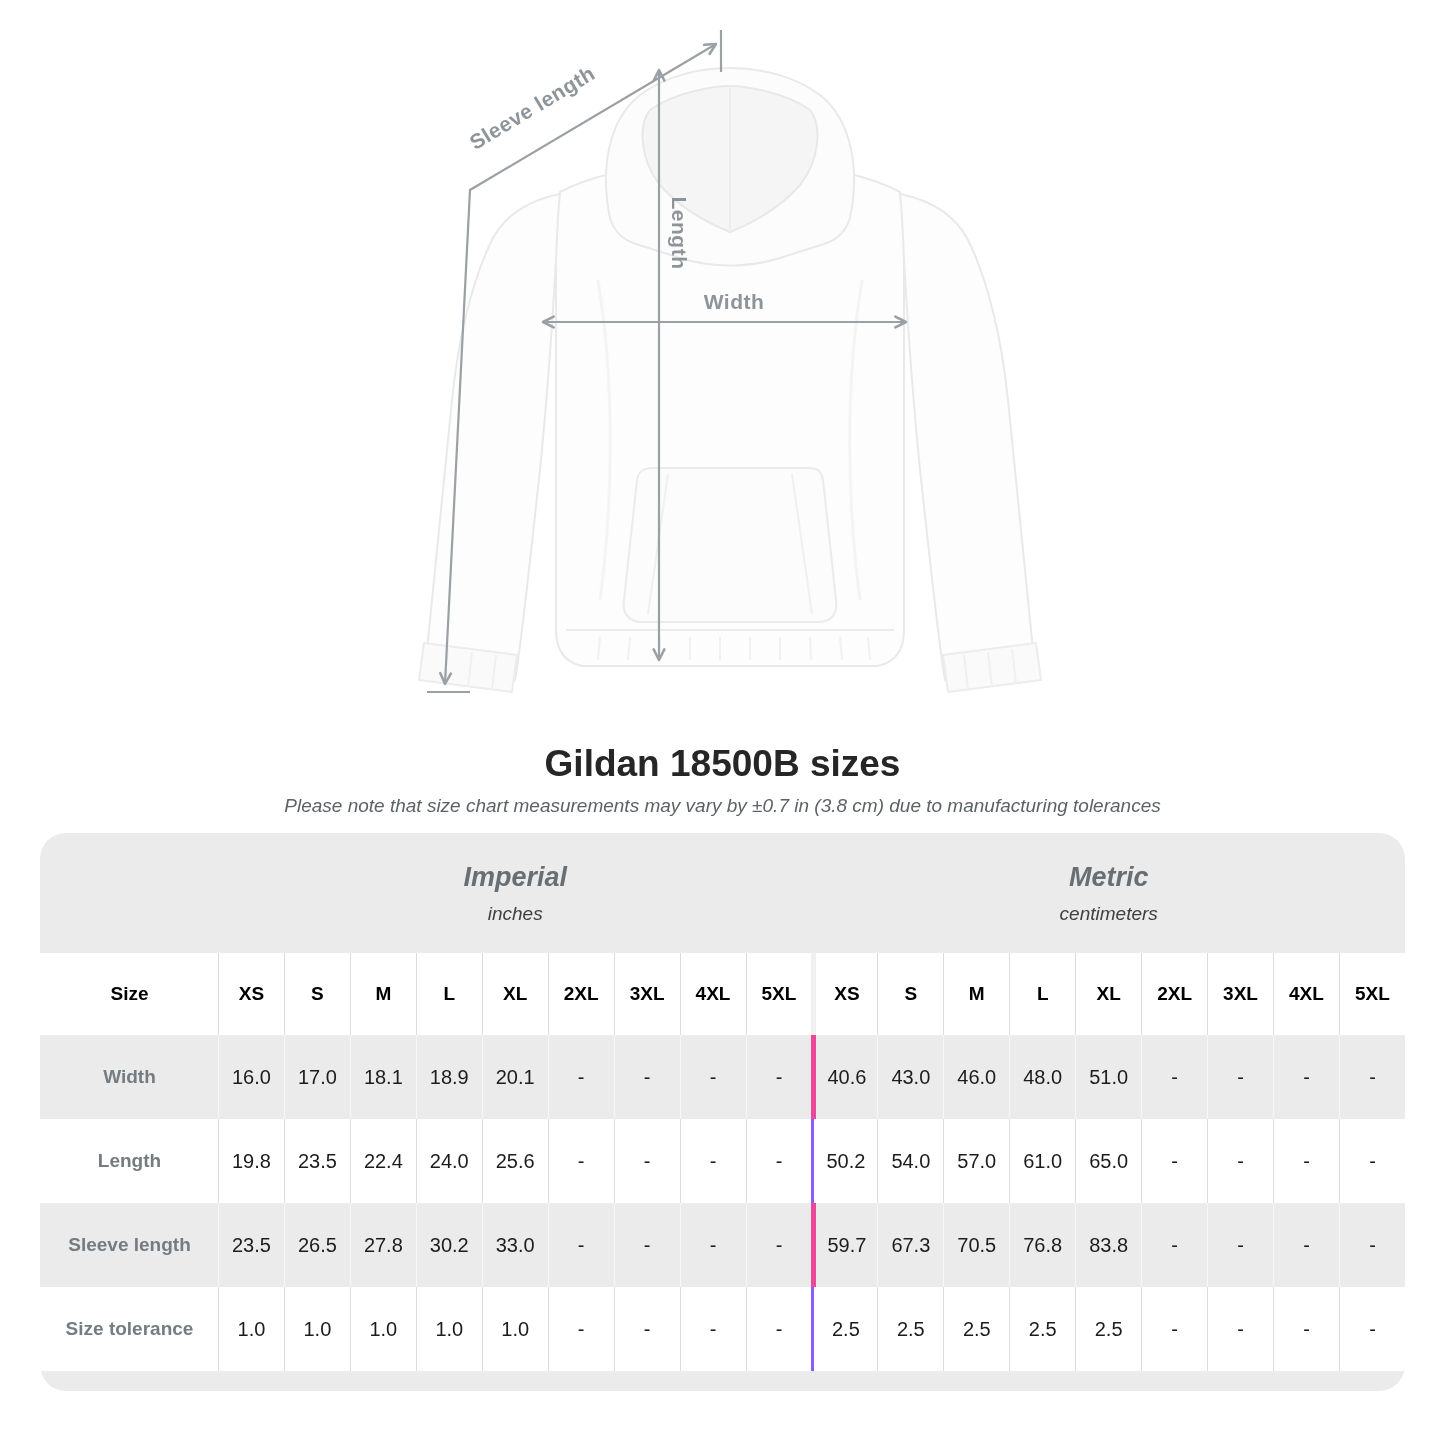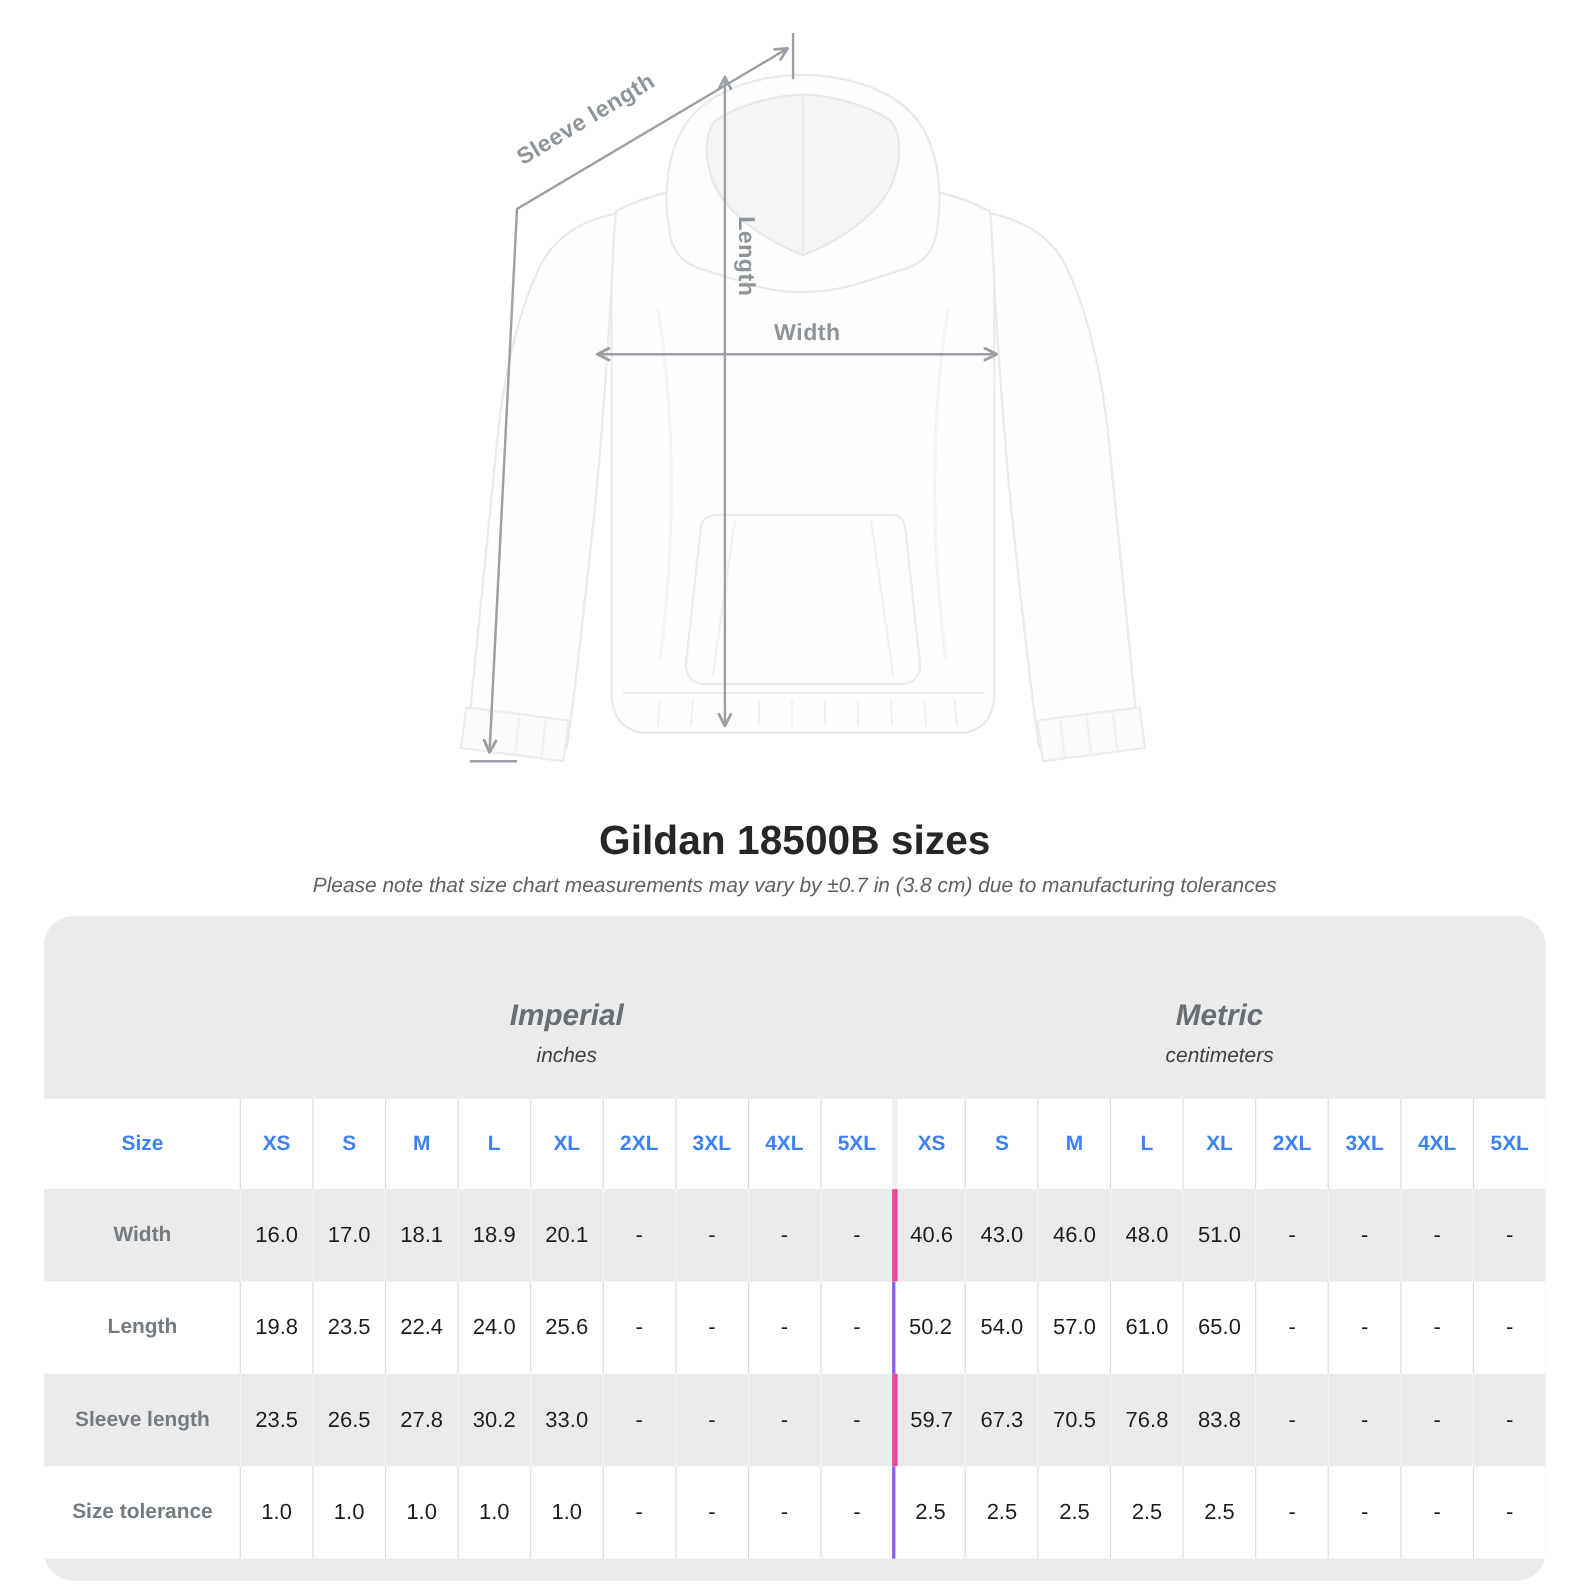--- a/index.html
+++ b/index.html
@@ -13,31 +13,31 @@
                 fill: #8e959a; letter-spacing: 0.5px; }
 
   
   .title-block { text-align: center; }
   h1.page-title { font-size: 37px; font-weight: bold; color: #262626; margin-top: 8px; }
   p.subtitle { font-size: 19px; font-style: italic; color: #5d6266; margin-top: 10px; }
 
   
   .table-wrap { margin: 16px 40px 0 40px; background: #ebebeb; border-radius: 26px;
                 overflow: hidden; padding-bottom: 20px; }
-  table.size-chart { width: 100%; border-collapse: separate; border-spacing: 0; table-layout: fixed; margin-top: 46px; }
+  table.size-chart { width: 100%; border-collapse: separate; border-spacing: 0; table-layout: fixed; }
   table.size-chart td, table.size-chart th { text-align: center; vertical-align: middle;
       border-left: 1px solid transparent; }
 
   tr.group-row { height: 120px; background: transparent; }
   tr.group-row .corner { width: 178px; }
   .g-label { font-size: 27px; font-weight: bold; font-style: italic; color: #686f74; }
   .g-unit  { font-size: 19px; font-style: italic; color: #404040; margin-top: 10px; }
 
   tr.size-row { height: 82px; background: #ffffff; }
-  tr.size-row th { font-size: 19px; font-weight: bold; color: #3b82f6; }
+  tr.size-row th { font-size: 19px; font-weight: bold; color: #000000; }
   tr.size-row th + th { border-left-color: #dcdcdc; }
 
   tbody tr { height: 84px; }
   tbody tr.r-gray  { background: #ebebeb; }
   tbody tr.r-white { background: #ffffff; }
   tbody th.rowlabel { font-size: 19px; font-weight: bold; color: #757c81; }
   tbody td { font-size: 20px; color: #1c1c1c; }
   tbody tr.r-white td { border-left-color: #dcdcdc; }
   tbody tr.r-white th + td { border-left-color: #dcdcdc; }
   tbody tr.r-gray  td { border-left-color: #f6f6f6; }

